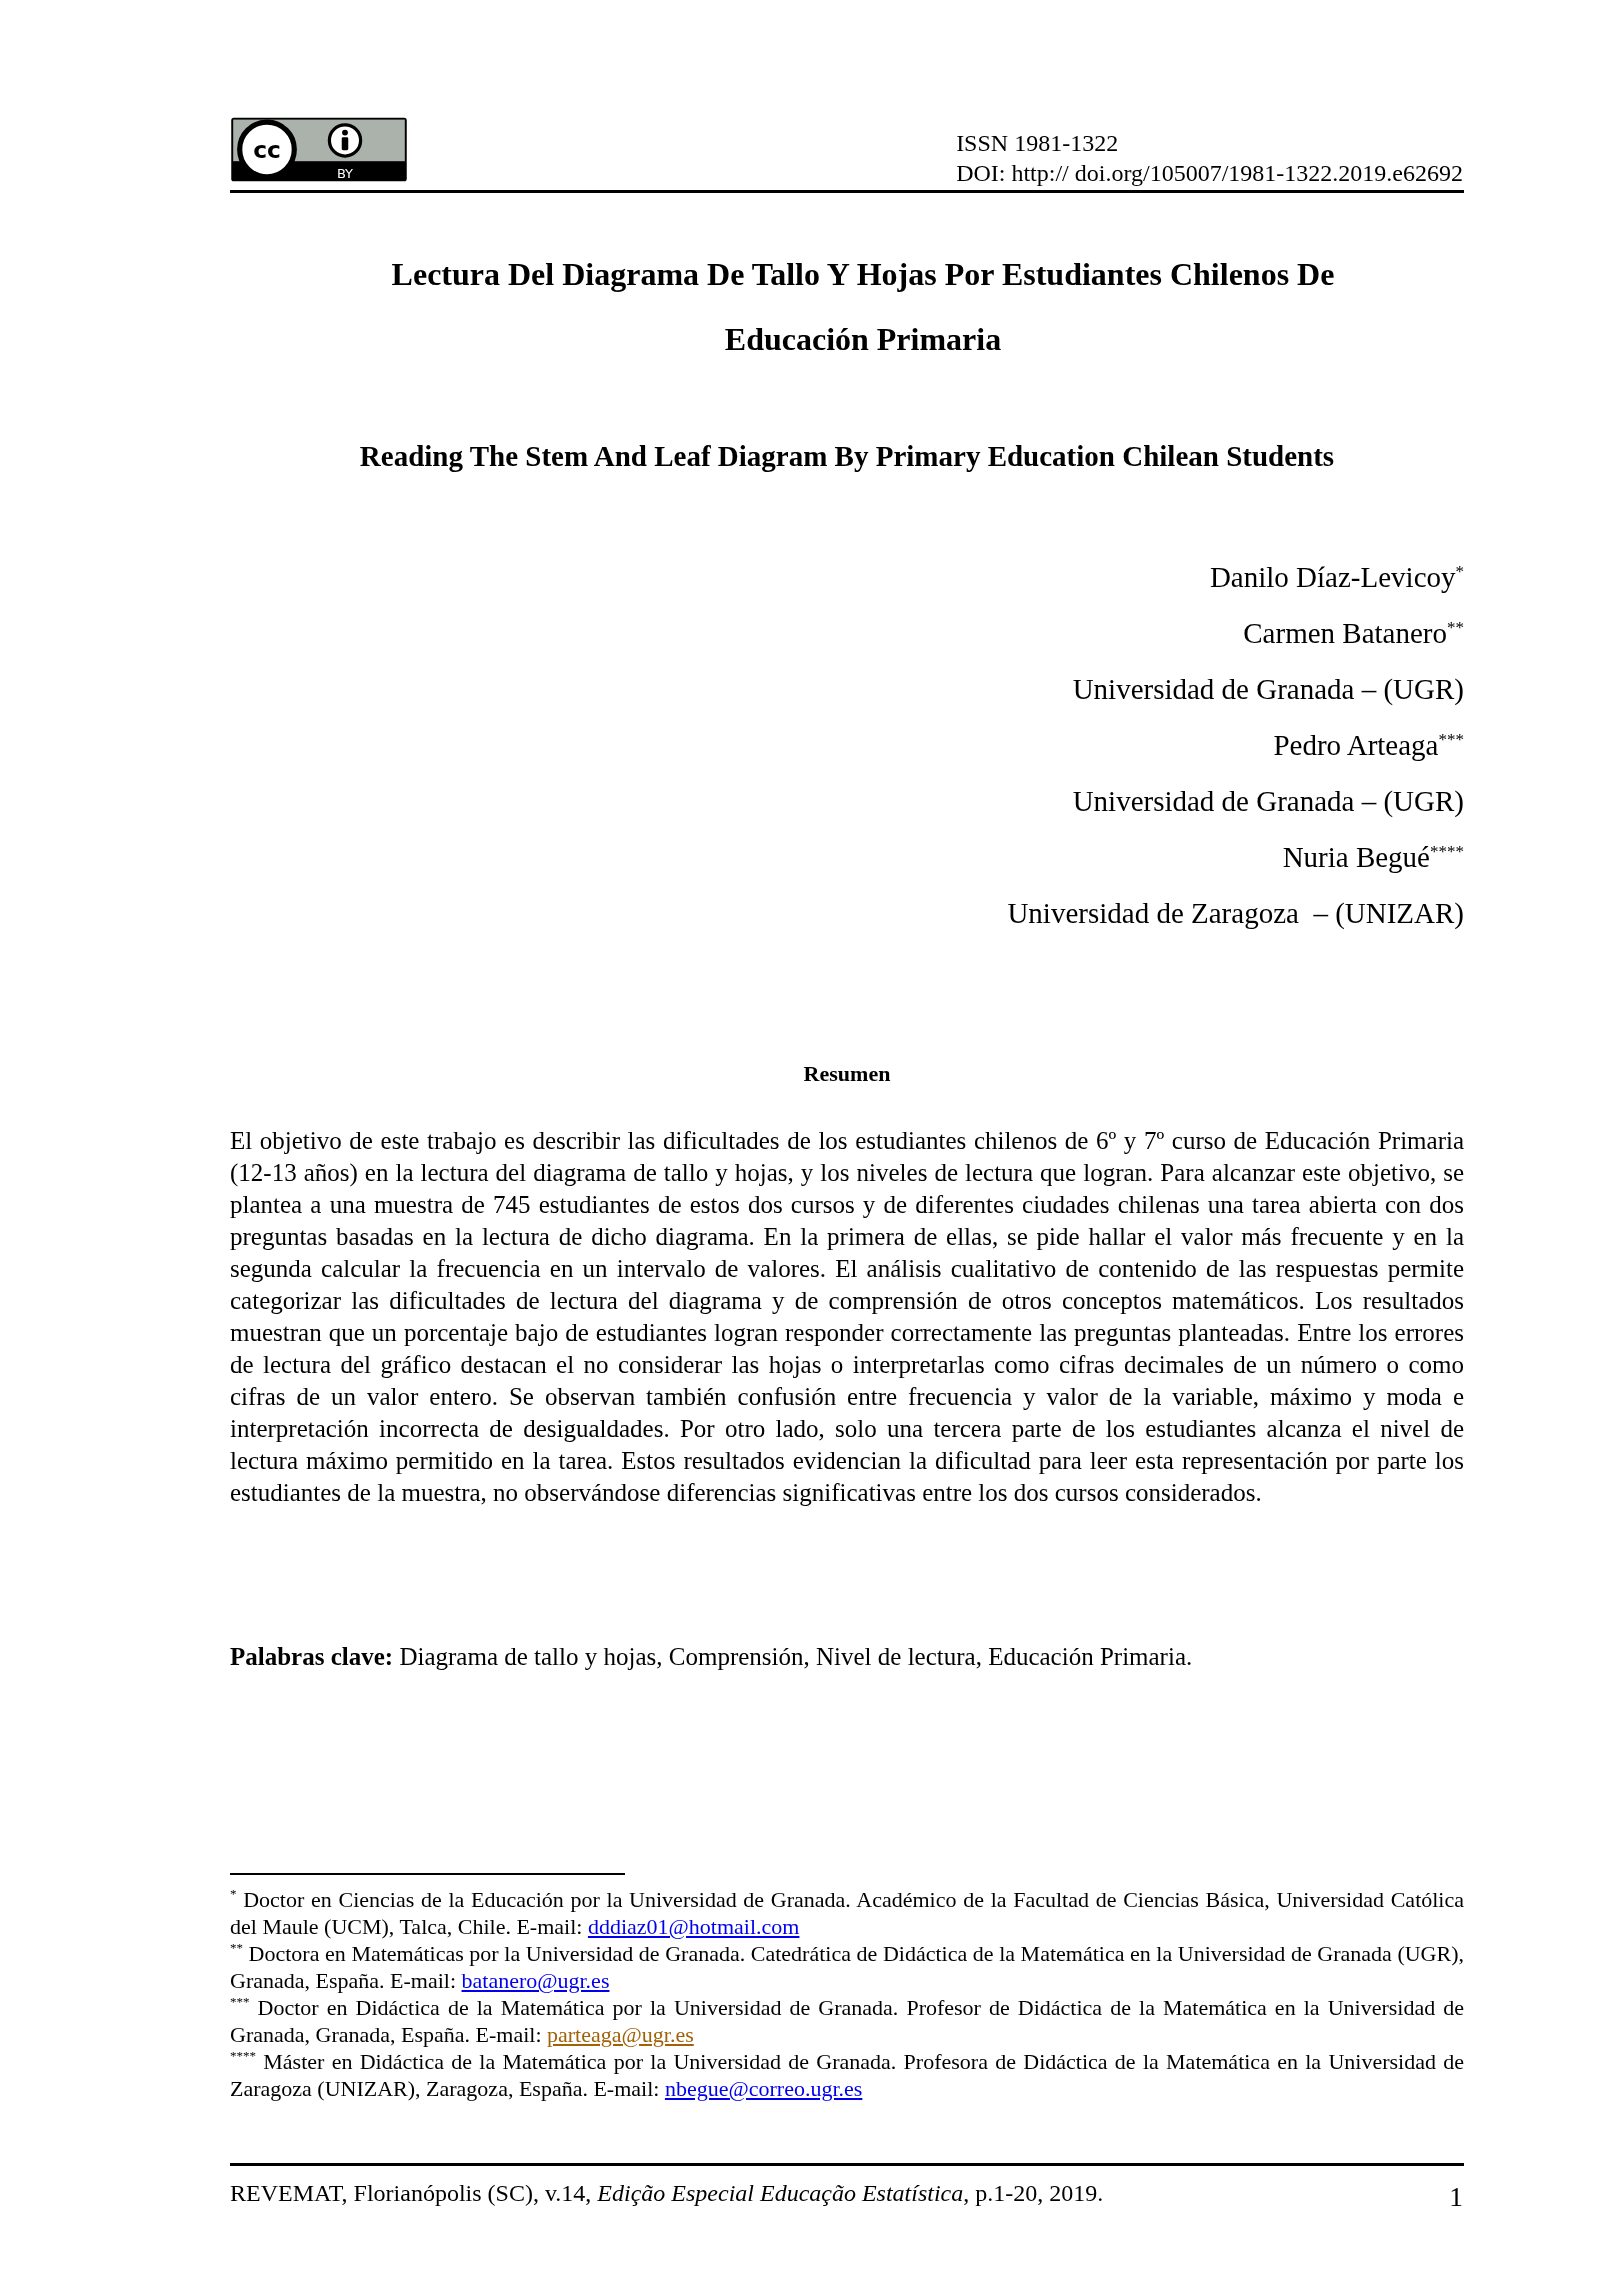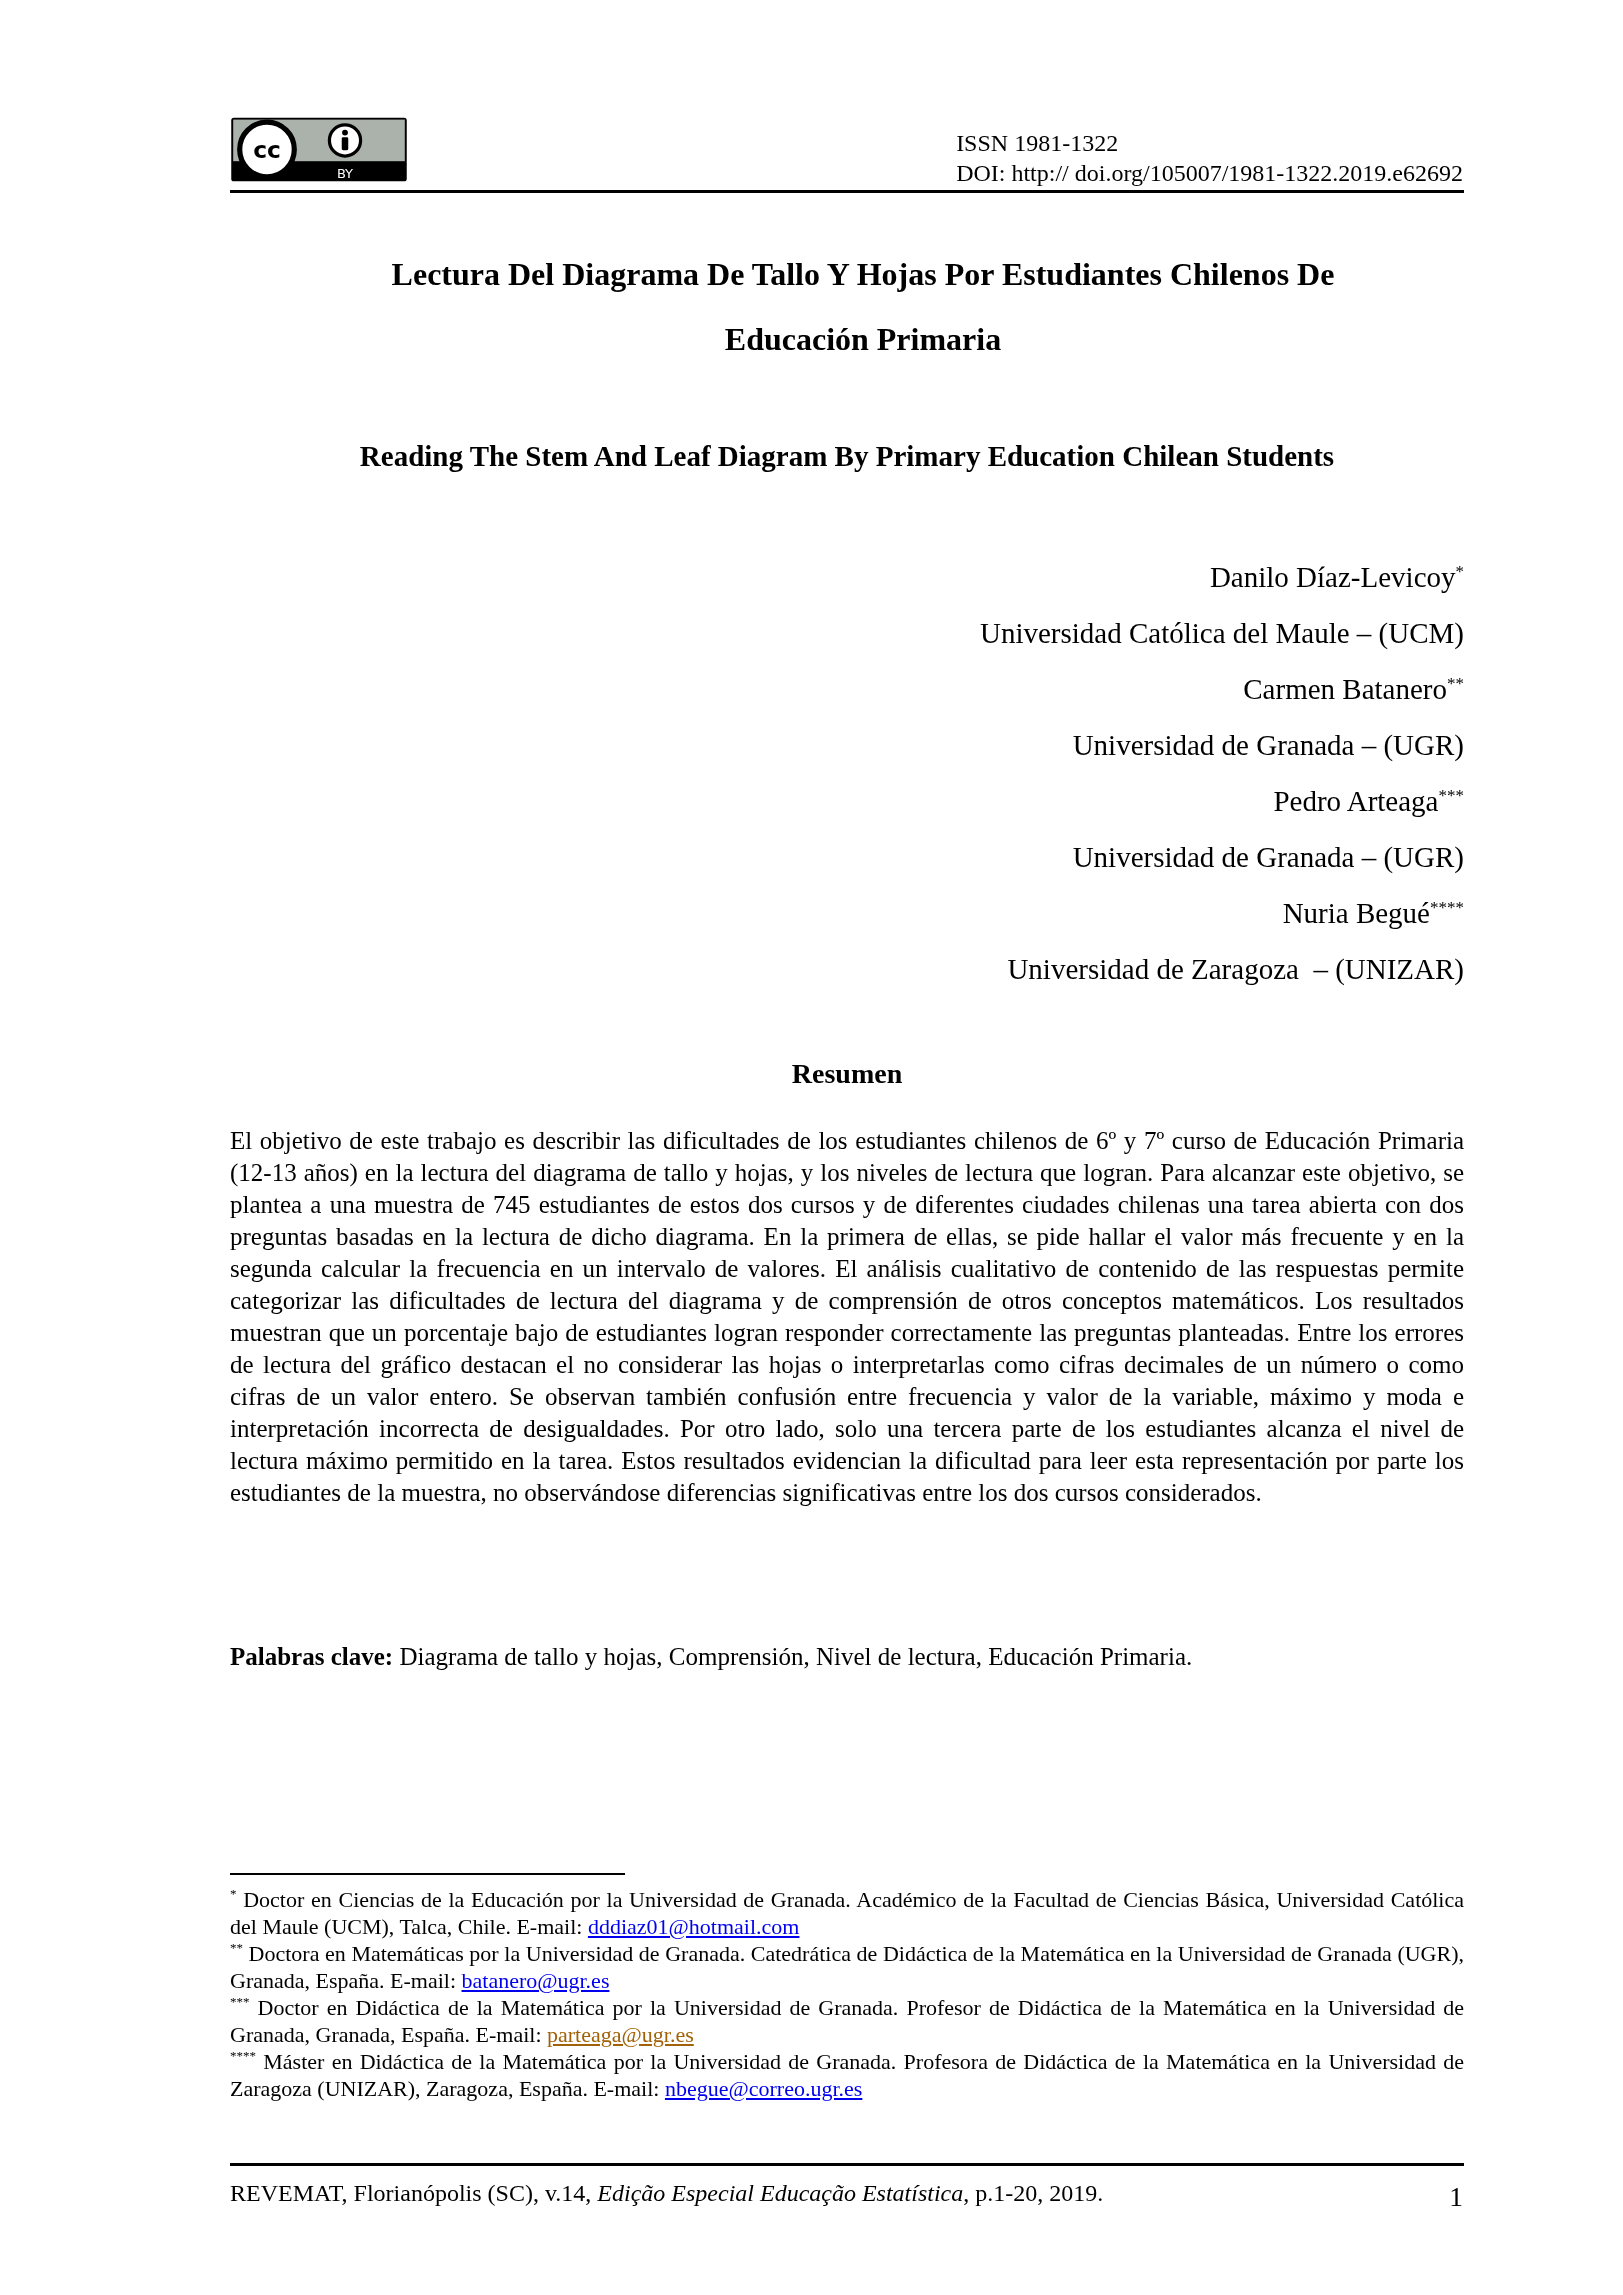--- a/index.html
+++ b/index.html
@@ -17,21 +17,21 @@
               font-weight: bold; font-size: 32px; line-height: 65px; }
   #title-en { left: 230px; width: 1234px; top: 437px; text-align: center;
               font-weight: bold; font-size: 29px; line-height: 39px; }
 
   
   #authors { right: 159px; top: 549px; text-align: right; font-size: 29px; line-height: 56px; }
   #authors sup { font-size: 17px; vertical-align: 10.5px; line-height: 0; }
 
   
   #abstract-heading { left: 230px; width: 1234px; top: 1055px; text-align: center;
-                      font-weight: bold; font-size: 28px; line-height: 37px; }
+                      font-weight: bold; font-size: 22px; line-height: 37px; }
   #abstract-body { left: 230px; width: 1234px; top: 1125px; text-align: justify;
                    font-size: 25px; line-height: 32px; }
   #keywords { left: 230px; width: 1234px; top: 1640px; font-size: 25px; line-height: 33px; }
   #keywords b { font-weight: bold; }
 
   
   #fn-rule { left: 230px; top: 1873px; width: 395px; height: 2px; background: #000; }
   #footnotes { left: 230px; width: 1234px; top: 1886px; font-size: 22px; line-height: 27px; text-align: justify; }
   #footnotes p { margin: 0; }
   #footnotes sup { font-size: 13px; vertical-align: 9.2px; line-height: 0; }
@@ -68,21 +68,20 @@
 <div id="header-rule" class="abs"></div>
 
 <div id="title-es" class="abs">
   <div>Lectura Del Diagrama De Tallo Y Hojas Por Estudiantes Chilenos De</div>
   <div>Educación Primaria</div>
 </div>
 <div id="title-en" class="abs">Reading The Stem And Leaf Diagram By Primary Education Chilean Students</div>
 
 <div id="authors" class="abs">
   <div><span>Danilo Díaz-Levicoy</span><sup>*</sup></div>
-  <div>Universidad Católica del Maule – (UCM)</div>
   <div><span>Carmen Batanero</span><sup>**</sup></div>
   <div>Universidad de Granada – (UGR)</div>
   <div><span>Pedro Arteaga</span><sup>***</sup></div>
   <div>Universidad de Granada – (UGR)</div>
   <div><span>Nuria Begué</span><sup>****</sup></div>
   <div style="white-space:pre">Universidad de Zaragoza  – (UNIZAR)</div>
 </div>
 
 <div id="abstract-heading" class="abs">Resumen</div>
 <div id="abstract-body" class="abs">El objetivo de este trabajo es describir las dificultades de los estudiantes chilenos de 6º y 7º curso de Educación Primaria (12-13 años) en la lectura del diagrama de tallo y hojas, y los niveles de lectura que logran. Para alcanzar este objetivo, se plantea a una muestra de 745 estudiantes de estos dos cursos y de diferentes ciudades chilenas una tarea abierta con dos preguntas basadas en la lectura de dicho diagrama. En la primera de ellas, se pide hallar el valor más frecuente y en la segunda calcular la frecuencia en un intervalo de valores. El análisis cualitativo de contenido de las respuestas permite categorizar las dificultades de lectura del diagrama y de comprensión de otros conceptos matemáticos. Los resultados muestran que un porcentaje bajo de estudiantes logran responder correctamente las preguntas planteadas. Entre los errores de lectura del gráfico destacan el no considerar las hojas o interpretarlas como cifras decimales de un número o como cifras de un valor entero. Se observan también confusión entre frecuencia y valor de la variable, máximo y moda e interpretación incorrecta de desigualdades. Por otro lado, solo una tercera parte de los estudiantes alcanza el nivel de lectura máximo permitido en la tarea. Estos resultados evidencian la dificultad para leer esta representación por parte los estudiantes de la muestra, no observándose diferencias significativas entre los dos cursos considerados.</div>

